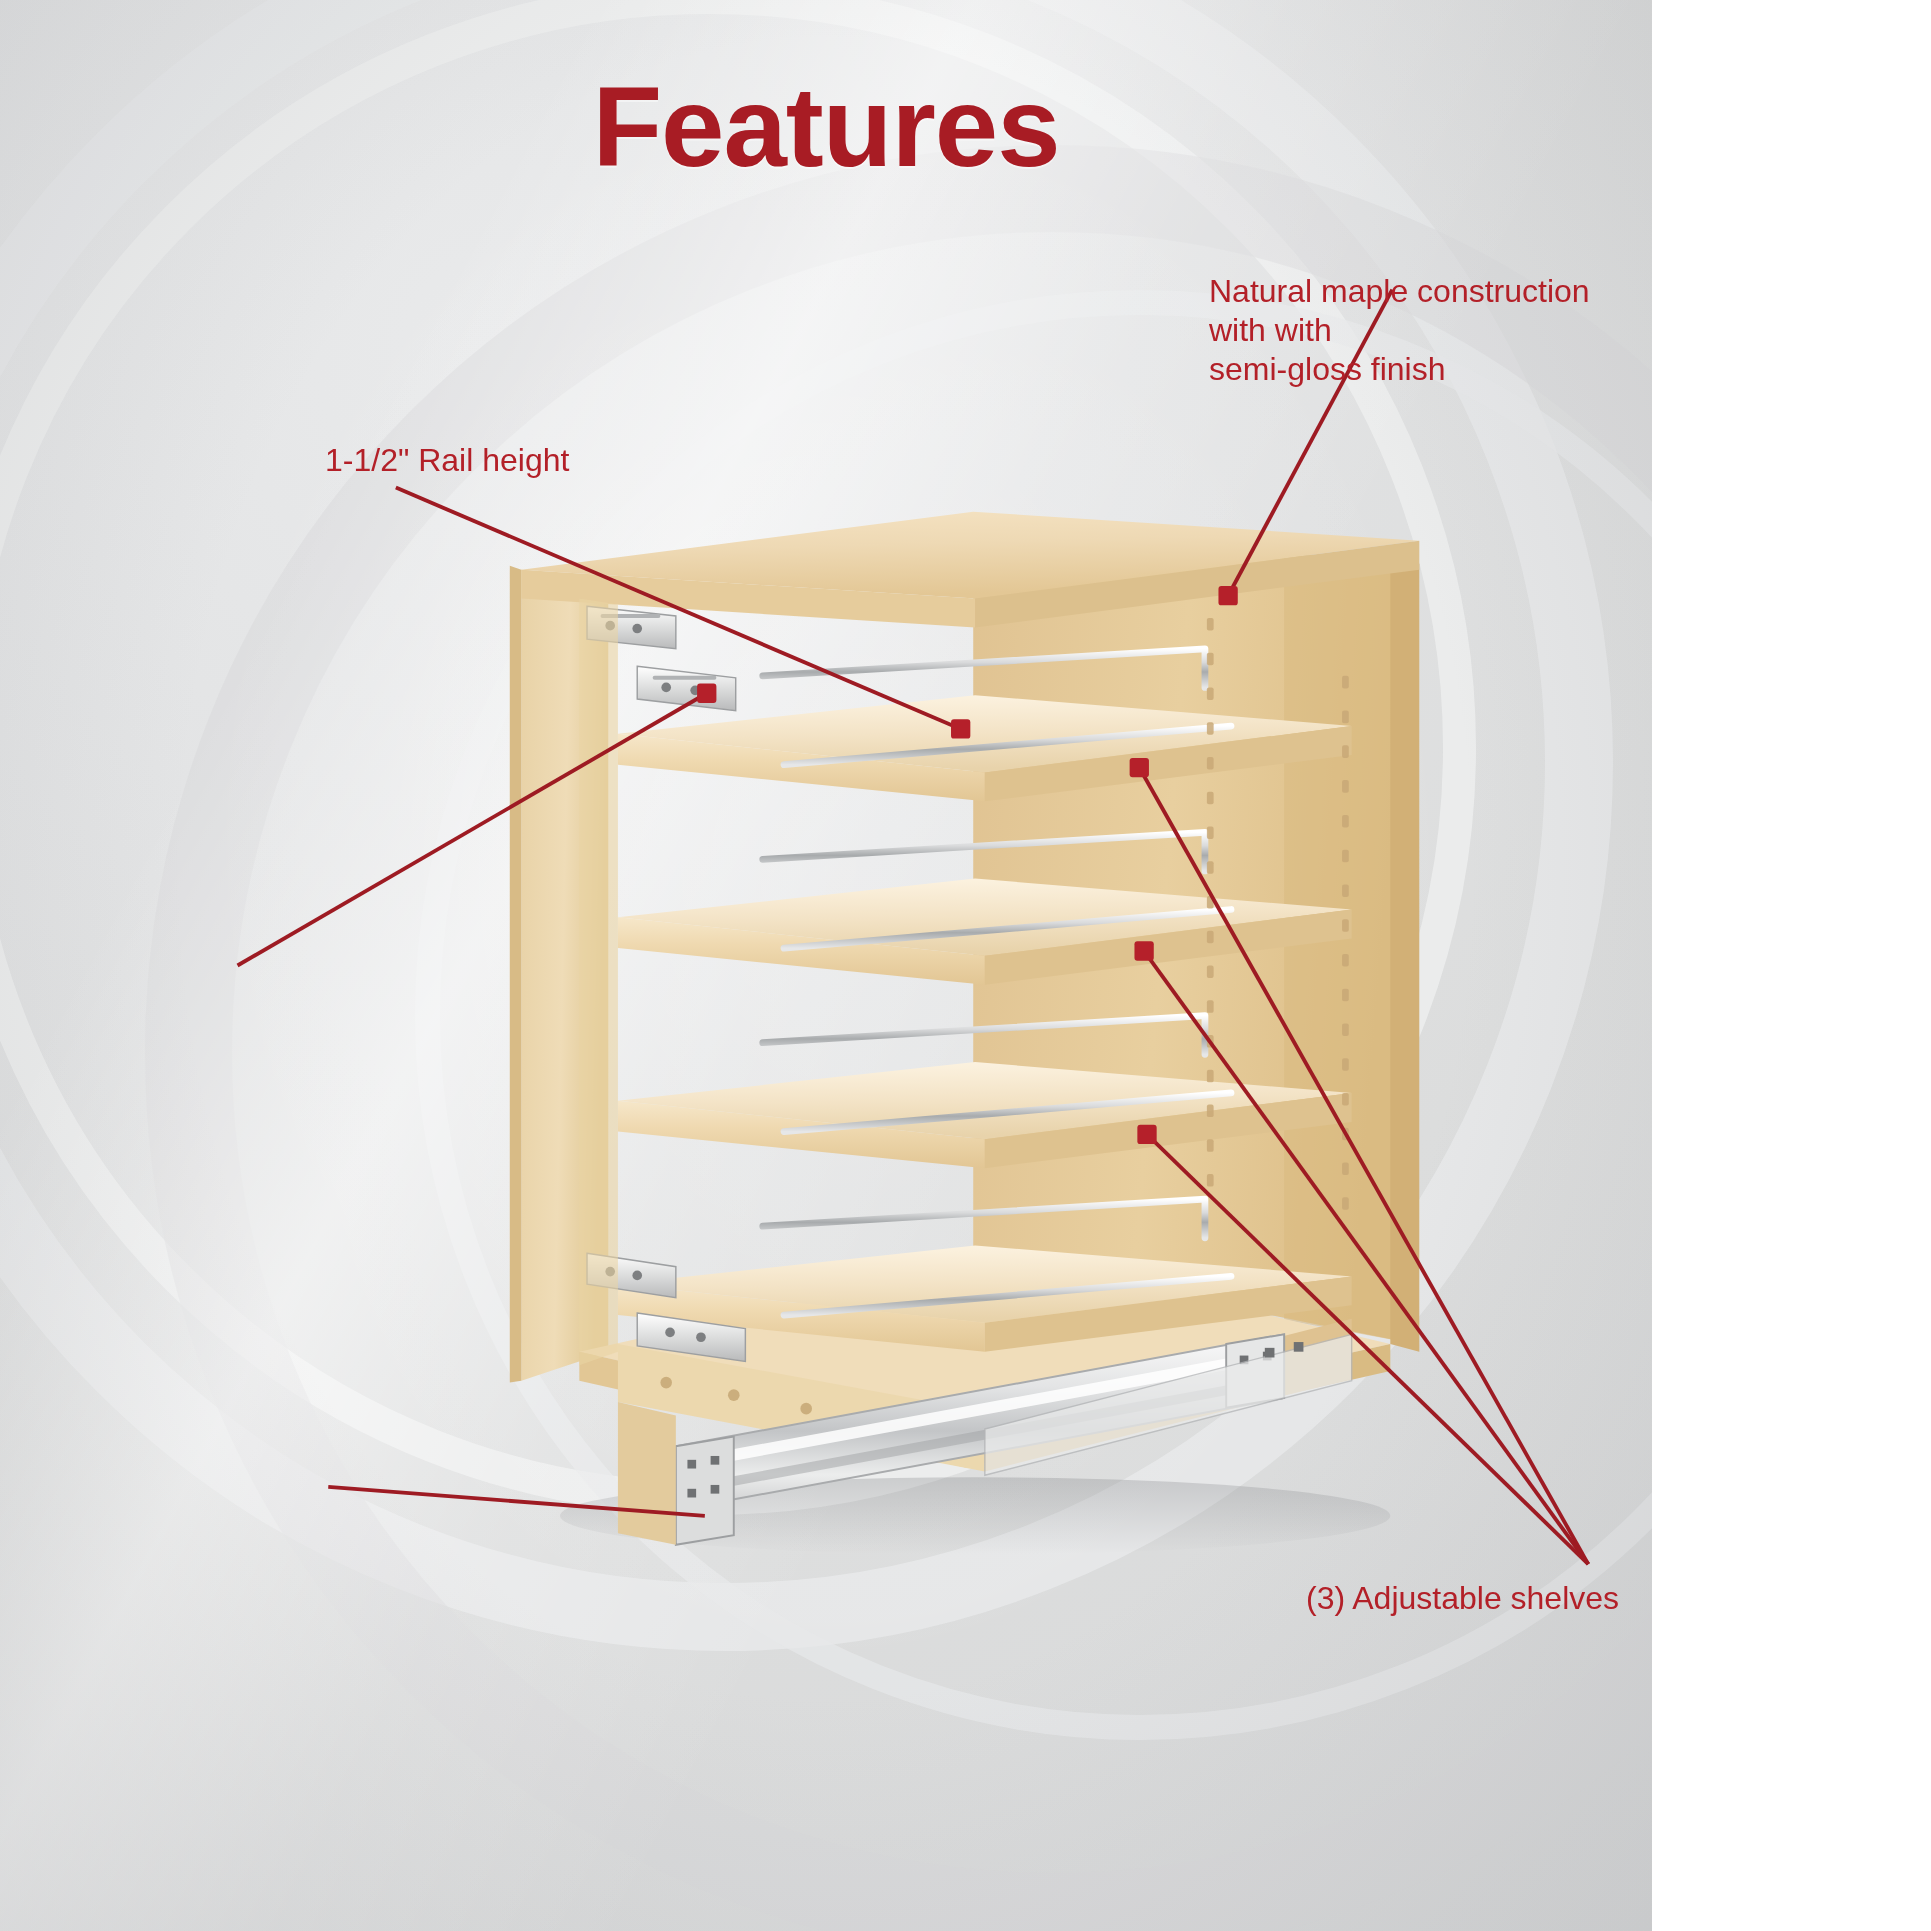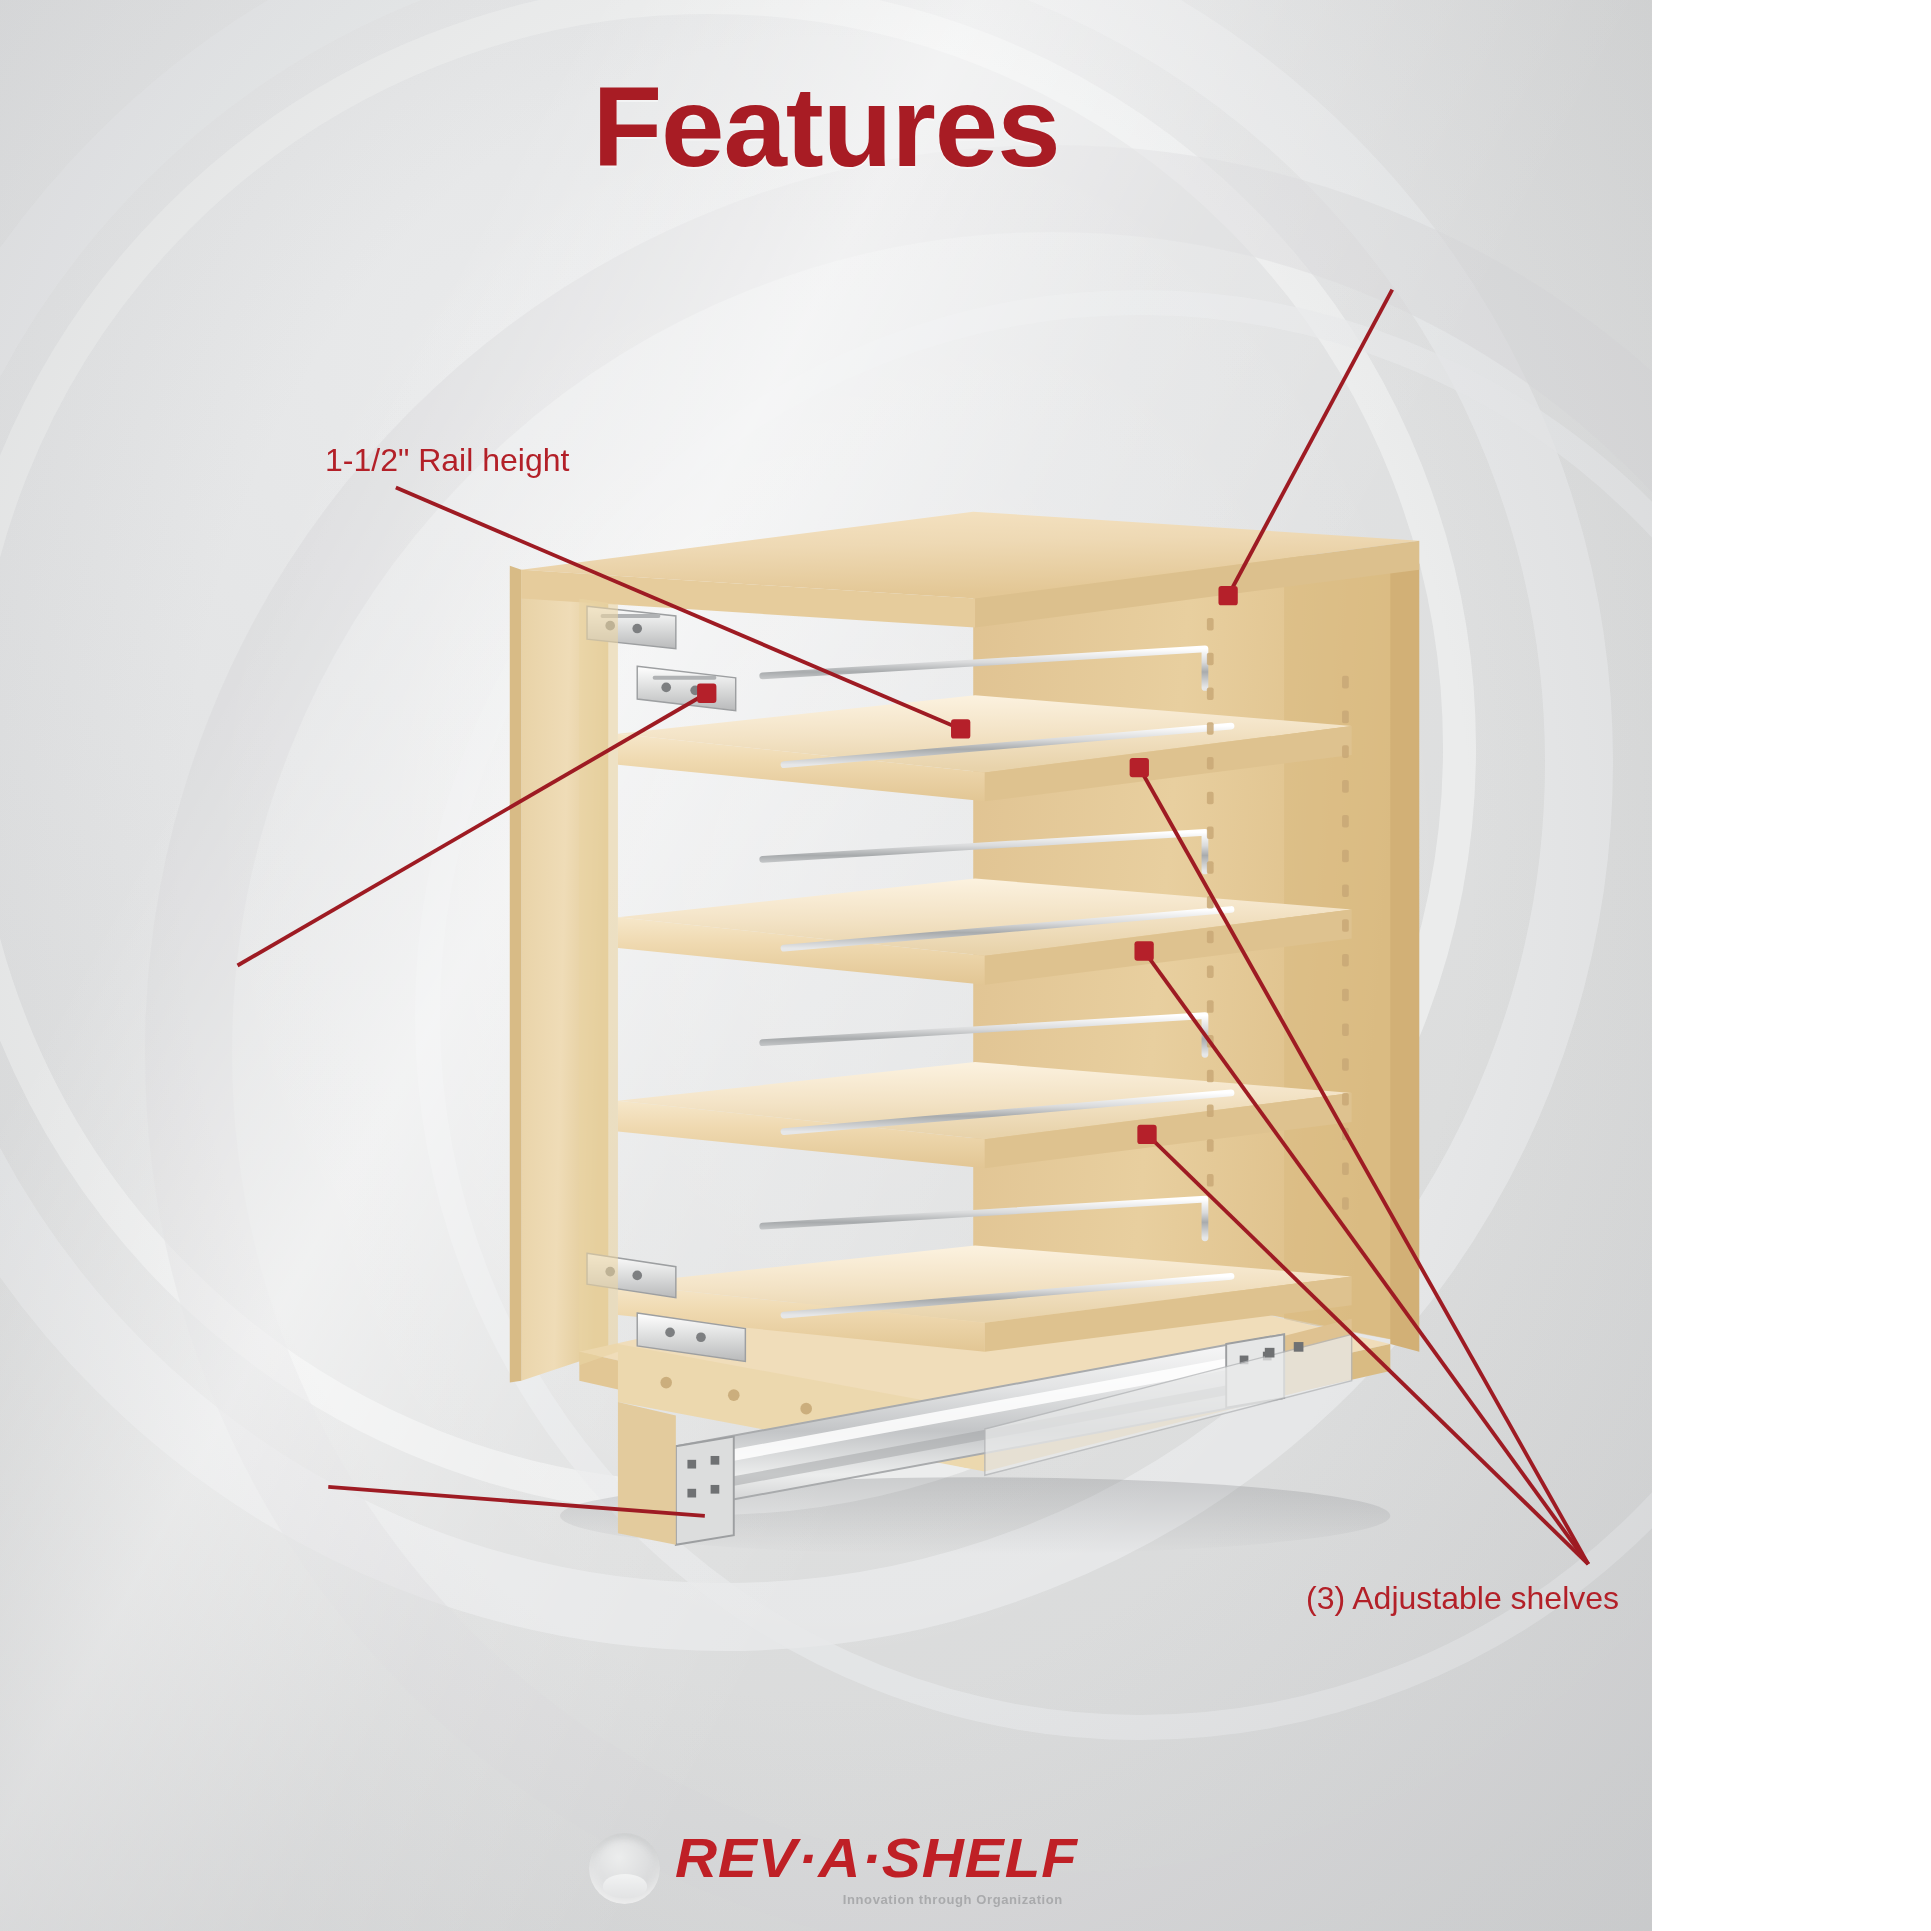--- a/index.html
+++ b/index.html
@@ -404,29 +404,24 @@
     <g fill="#b5202a">
       <rect x="1262" y="607" width="20" height="20" rx="3"></rect>
       <rect x="985" y="745" width="20" height="20" rx="3"></rect>
       <rect x="722" y="708" width="20" height="20" rx="3"></rect>
       <rect x="1170" y="785" width="20" height="20" rx="3"></rect>
       <rect x="1175" y="975" width="20" height="20" rx="3"></rect>
       <rect x="1178" y="1165" width="20" height="20" rx="3"></rect>
     </g>
   </svg>
 
+  <div class="callout c-maple">Natural maple construction with with
+semi-gloss finish</div>
 
   <div class="callout c-rail">1-1/2" Rail height</div>
 
 
 
   <div class="callout c-shelves">(3) Adjustable shelves</div>
 
-  <div class="logo-wrap">
-    <div class="logo-mark"></div>
-    <div class="logo-text">
-      <div class="logo-word">REV·A·SHELF</div>
-      <div class="logo-tag">Innovation through Organization</div>
-    </div>
-  </div>
 
 </div>
 
 
 </body></html>

